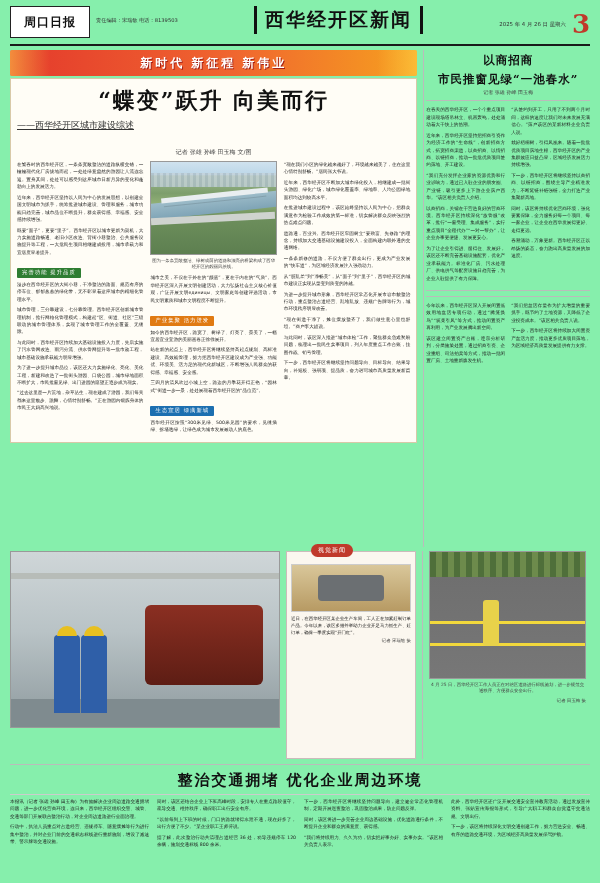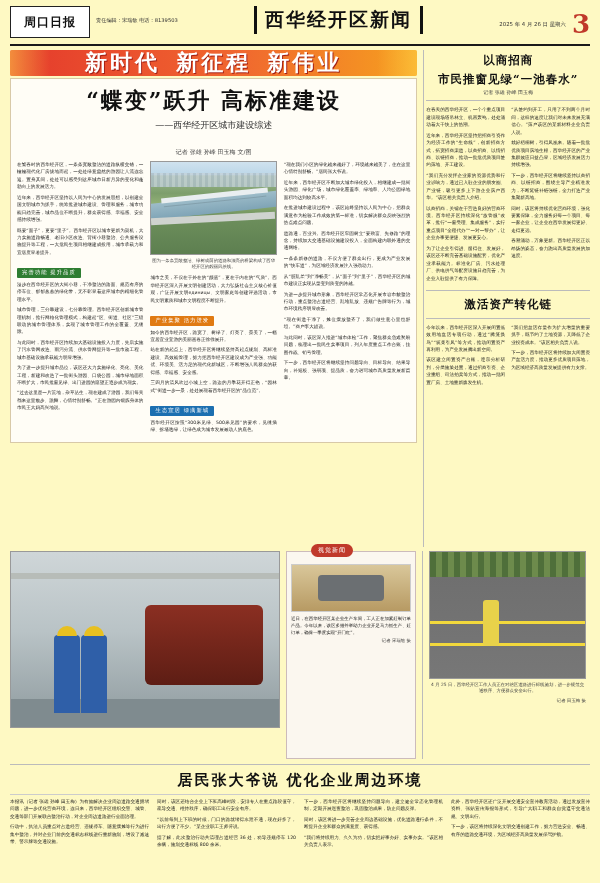--- a/index.html
+++ b/index.html
@@ -8,21 +8,21 @@
     background:#ffffff;
     font-family:"DejaVu Sans","Liberation Sans",sans-serif;
     color:#111;
     overflow:hidden;
   }
   .page{
     position:relative;
     width:600px;height:883px;
     box-sizing:border-box;
     padding:6px 10px 4px 10px;
-    background:#fef9c3;
+    background:#86efac;
   }
   
   .masthead{
     display:flex;align-items:flex-start;
     height:36px;
     border-bottom:2px solid #1a1a1a;
     padding-bottom:2px;
   }
   .logo-box{
     width:78px;height:30px;
@@ -72,38 +72,39 @@
     display:flex;align-items:center;justify-content:center;
     overflow:hidden;
   }
   .banner .deco-l,.banner .deco-r{
     position:absolute;top:0;bottom:0;width:40px;opacity:.55;
   }
   .banner .deco-l{left:0;background:linear-gradient(90deg,#ffd24a,transparent);}
   .banner .deco-r{right:0;background:linear-gradient(270deg,#ffd24a,transparent);}
   .banner-text{
     position:relative;
-    color:#fff;font-size:22px;font-weight:bold;letter-spacing:3px;
-    font-family:Liberation Mono, monospace;
+    color:#fff;font-size:12px;font-weight:bold;letter-spacing:3px;
+    font-family:Liberation Serif, serif;
     text-shadow:1px 1px 0 #a32015;
   }
   .lead-box{
     border:1px solid #d8c9a8;
     padding:5px 6px 6px 6px;
     background:#fffdf6;
   }
   .main-head{
     text-align:center;
     font-size:22px;font-weight:bold;letter-spacing:2px;
     font-family:"DejaVu Serif","Liberation Serif",serif;
     margin:2px 0 3px 0;
   }
   .sub-head{
-    text-align:center;font-size:9px;color:#333;margin-bottom:16px;
-    font-family:"DejaVu Serif","Liberation Serif",serif;
+    text-align:left;font-size:9px;color:#333;margin-bottom:16px;
+    font-family:"DejaVu Serif","Liberation Serif",serif;
+    text-decoration:underline;
   }
   .byline{
     text-align:center;font-size:6px;color:#444;margin-bottom:4px;
   }
   .cols3{
     display:flex;gap:7px;
   }
   .tcol{flex:1;}
   .ptext{
     font-size:4.6px;line-height:1.62;
@@ -265,21 +266,21 @@
 
     <div class="col-left">
 
       <div class="banner">
         <div class="deco-l"></div>
         <div class="deco-r"></div>
         <div class="banner-text">新时代 新征程 新伟业</div>
       </div>
 
       <div class="lead-box">
-        <div class="main-head">“蝶变”跃升  高标准建设</div>
+        <div class="main-head">“蝶变”跃升  向美而行</div>
         <div class="sub-head">——西华经开区城市建设综述</div>
         <div class="byline">记者 张雄 孙峰  田玉梅 文/图</div>
 
         <div class="cols3">
 
           <div class="tcol">
             <p class="ptext">在繁春时的西华经开区，一条条宽敞整洁的道路纵横交错，一幢幢现代化厂房拔地而起，一处处绿意盎然的游园让人流连忘返。置身其间，处处可以感受到这座城市日新月异的变化和蓬勃向上的发展活力。</p>
             <p class="ptext">近年来，西华经开区坚持以人民为中心的发展思想，以创建全国文明城市为抓手，统筹推进城市建设、管理和服务，城市功能日趋完善，城市品位不断提升，群众获得感、幸福感、安全感持续增强。</p>
             <p class="ptext">既要“面子”，更要“里子”。西华经开区以城市更新为契机，大力实施道路畅通、老旧小区改造、背街小巷整治、公共服务设施提升等工程，一大批民生项目相继建成投用，城市承载力和宜居度显著提升。</p>
             <div class="sec-tag">完善功能 提升品质</div>
@@ -340,21 +341,20 @@
         <div class="tcol">
           <p class="ptext">“从签约到开工，只用了不到两个月时间，这样的速度让我们对未来发展充满信心。”落户该区的某新材料企业负责人说。</p>
           <p class="ptext">栽好梧桐树，引得凤凰来。随着一批批优质项目落地生根，西华经开区的产业集群效应日益凸显，区域经济发展活力持续增强。</p>
           <p class="ptext">下一步，西华经开区将继续坚持以商招商、以链招商，围绕主导产业精准发力，不断延链补链强链，全力打造产业集聚新高地。</p>
           <p class="ptext">同时，该区将持续优化营商环境，强化要素保障，全力服务好每一个项目、每一家企业，让企业在西华发展得更好、走得更远。</p>
           <p class="ptext">春潮涌动，万象更新。西华经开区正以昂扬的姿态，奋力跑出高质量发展的加速度。</p>
         </div>
       </div>
 
       <div class="r-rule"></div>
-      <div class="r-head">激活资产转化链</div>
       <div class="r-rule"></div>
       <div class="cols2">
         <div class="tcol">
           <p class="ptext">今年以来，西华经开区深入开展闲置低效用地盘活专项行动，通过“腾笼换鸟”“筑巢引凤”等方式，推动闲置资产再利用，为产业发展腾出新空间。</p>
           <p class="ptext">该区建立闲置资产台账，逐宗分析研判，分类施策处置，通过招商引资、企业重组、司法拍卖等方式，推动一批闲置厂房、土地重新焕发生机。</p>
         </div>
         <div class="tcol">
           <p class="ptext">“我们把盘活存量作为扩大增量的重要抓手，既节约了土地资源，又降低了企业投资成本。”该区相关负责人说。</p>
           <p class="ptext">下一步，西华经开区将持续加大闲置资产盘活力度，推动更多优质项目落地，为区域经济高质量发展提供有力支撑。</p>
         </div>
@@ -390,21 +390,21 @@
         <div class="line" style="top:55%"></div>
         <div class="line" style="top:72%"></div>
         <div class="worker"></div>
       </div>
       <div class="photo-cap">4 月 25 日，西华经开区工作人员正在对辖区道路进行标线施划，进一步规范交通秩序、方便群众安全出行。</div>
       <div class="nc-sign">记者 田玉梅 摄</div>
     </div>
   </div>
 
   <div class="bottom">
-    <div class="b-head">居民张大爷说  优化企业周边环境</div>
+    <div class="b-head">整治交通拥堵  优化企业周边环境</div>
     <div class="thin-rule"></div>
     <div class="cols4">
       <div class="tcol">
         <p class="ptext">本报讯（记者 张雄 孙峰 田玉梅）为有效解决企业周边道路交通拥堵问题，进一步优化营商环境，连日来，西华经开区组织交警、城管、交通等部门开展联合整治行动，对企业周边道路进行全面治理。</p>
         <p class="ptext">行动中，执法人员重点对占道经营、违规停车、随意摆摊等行为进行集中整治，并对企业门前的交通标志标线进行重新施划，增设了减速带、警示牌等交通设施。</p>
       </div>
       <div class="tcol">
         <p class="ptext">同时，该区还结合企业上下班高峰时段，安排专人在重点路段值守，疏导交通、维持秩序，确保职工出行安全有序。</p>
         <p class="ptext">“以前每到上下班的时候，门口的路就堵得水泄不通，现在好多了，出行方便了不少。”某企业职工王师傅说。</p>
         <p class="ptext">据了解，此次整治行动共清理占道经营 36 处，劝导违规停车 120 余辆，施划交通标线 800 余米。</p>

